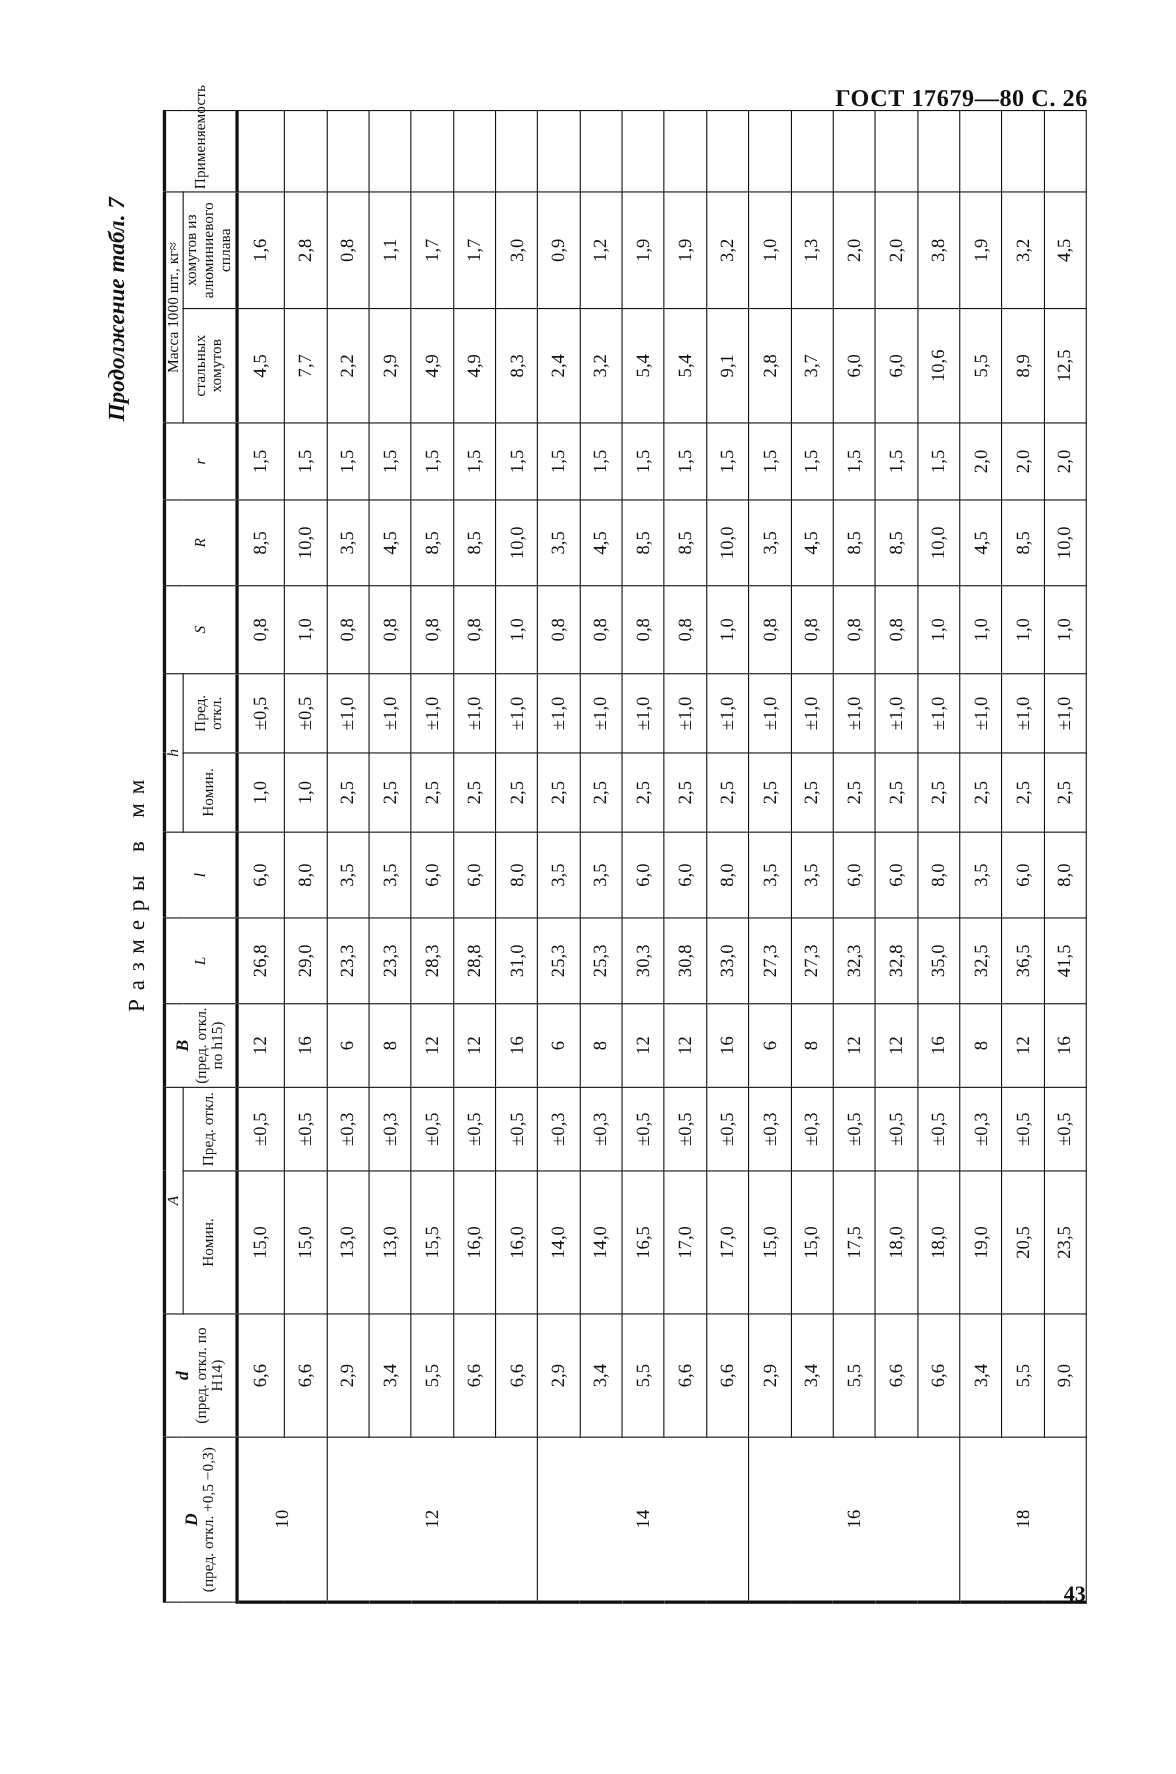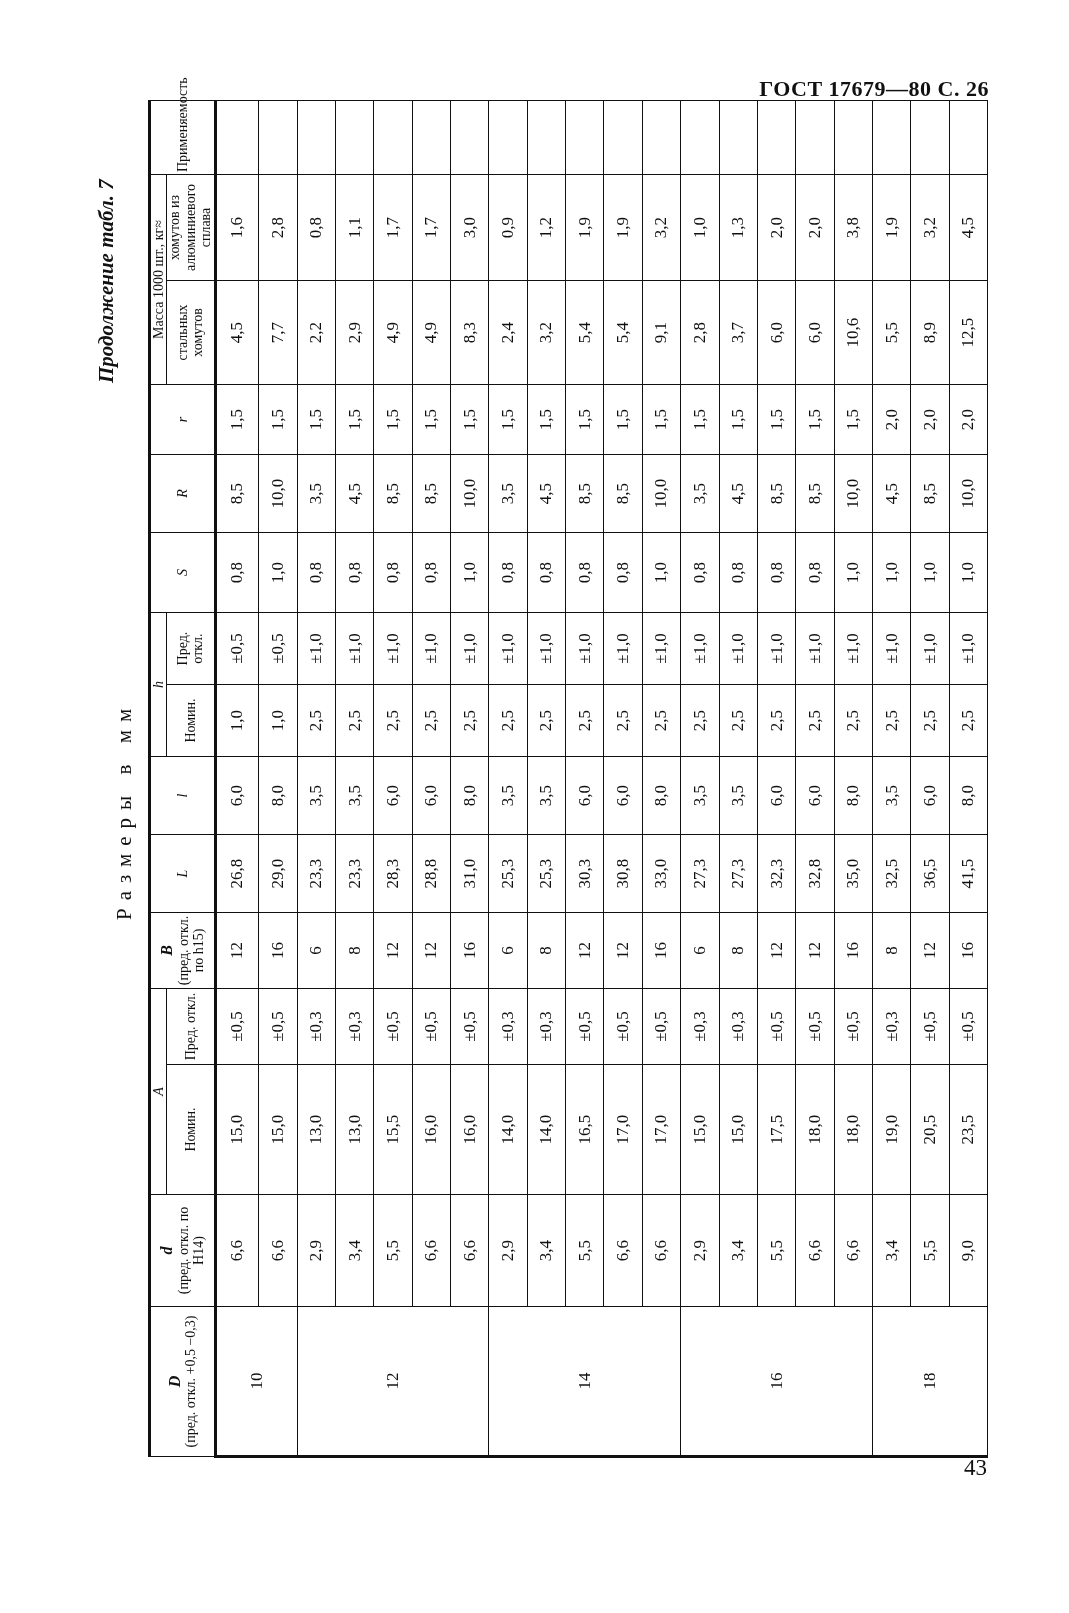--- a/index.html
+++ b/index.html
@@ -1,19 +1,19 @@
 <!DOCTYPE html>
 <html><head>
 <meta charset="utf-8">
 <style>
   html, body { margin: 0; padding: 0; background: #ffffff; }
   body { width: 1069px; height: 1613px; position: relative; overflow: hidden;
          font-family: "Liberation Serif", "DejaVu Serif", serif; color: #111; }
   .page-header { position: absolute; top: 76px; right: 80px; font-weight: bold; font-size: 22px; letter-spacing: 0.5px; text-align: center; }
-  .page-number { position: absolute; bottom: 132px; right: 82px; font-size: 23px; }
+  .page-number { position: absolute; bottom: 152px; right: 82px; font-size: 20px; font-weight: bold; }
   .rot-caption { position: absolute; left: 86px; top: 138px; width: 40px; height: 260px; }
   .rot-caption span { position: absolute; left: 0; top: 0; transform-origin: 0 0;
     transform: translate(8px, 245px) rotate(-90deg); white-space: nowrap; font-style: italic; font-weight: bold; font-size: 21px; }
   .rot-subtitle { position: absolute; left: 110px; top: 690px; width: 30px; height: 240px; }
   .rot-subtitle span { position: absolute; left: 0; top: 0; transform-origin: 0 0;
     transform: translate(2px, 230px) rotate(-90deg); white-space: nowrap; font-size: 21px; letter-spacing: 8px; }
 
   
   .table-stage { position: absolute; left: 148px; top: 142px; width: 840px; height: 1316px; }
   .table-rot { position: absolute; left: 0; top: 0; width: 1316px; height: 840px; transform-origin: 0 0;

